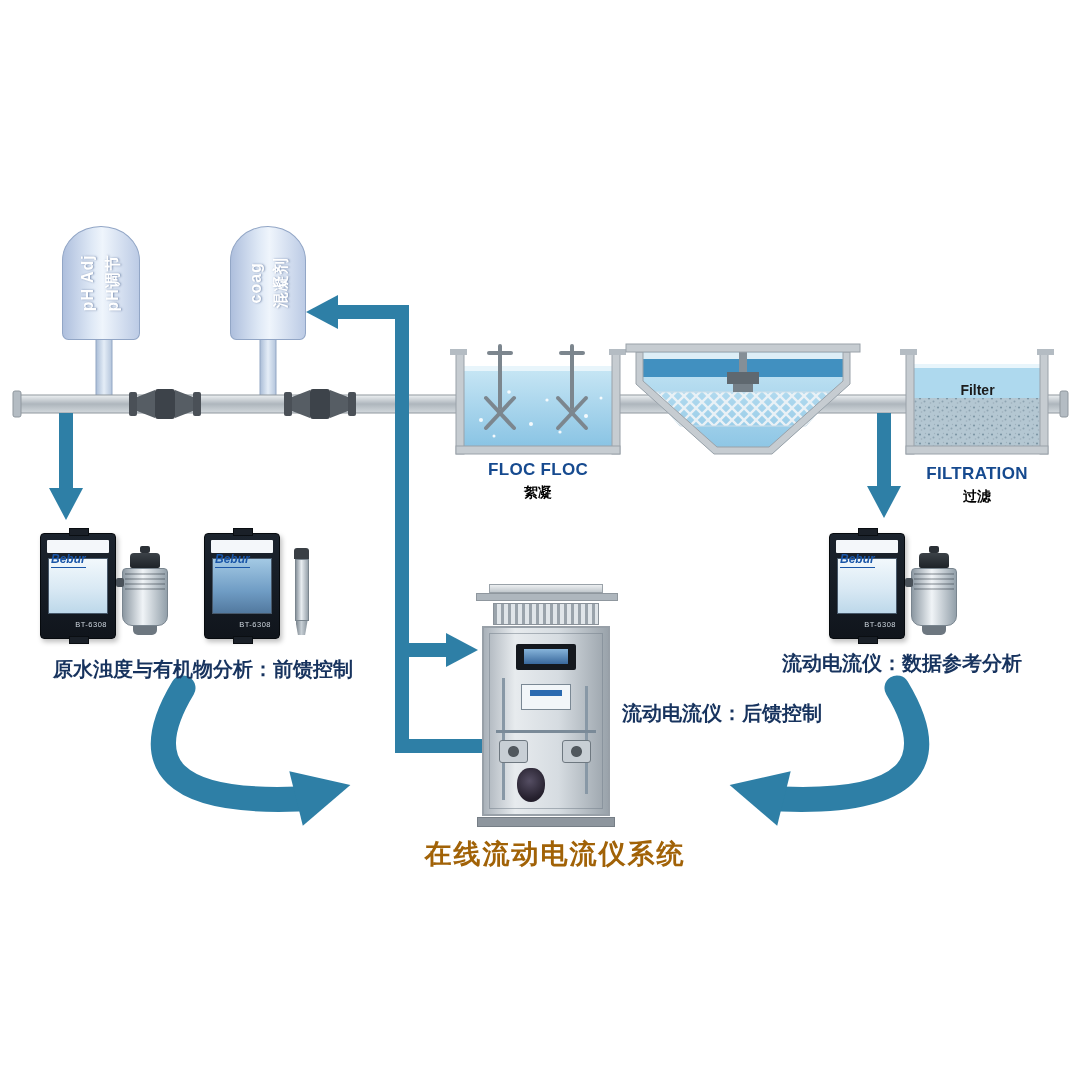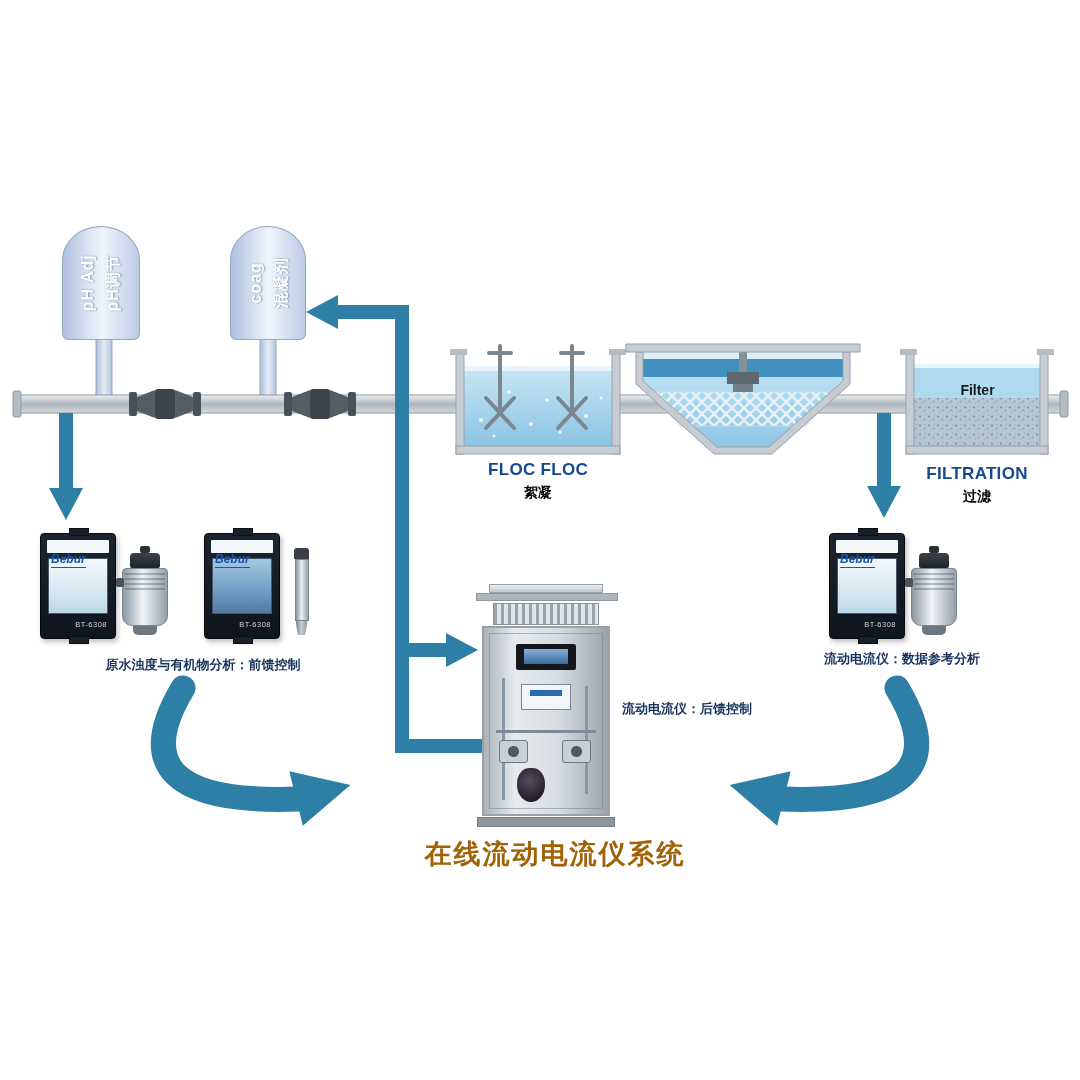--- a/index.html
+++ b/index.html
@@ -21,21 +21,21 @@
   .tank-rot div {
     color:#ffffff; font-weight:bold; font-size:16px; line-height:1.55;
     text-shadow:0 1px 2px rgba(70,95,140,.65); letter-spacing:1px;
   }
 
   
   .stage-label { position:absolute; text-align:center; }
   .stage-en { font-weight:bold; font-size:17px; color:#164a8f; letter-spacing:.3px; }
   .stage-zh { font-weight:bold; font-size:14px; color:#000000; margin-top:4px; }
   .inner-filter { position:absolute; text-align:center; font-weight:600; font-size:14px; color:#1b1b1b; }
-  .annotation { position:absolute; font-weight:bold; font-size:13px; color:#17335e; white-space:nowrap; }
+  .annotation { position:absolute; font-weight:bold; font-size:20px; color:#17335e; white-space:nowrap; }
   .annotation.centered { text-align:center; }
   .page-title { position:absolute; text-align:center; font-weight:bold; font-size:27px; color:#a16207; letter-spacing:2px; }
 
   
   .ctrl {
     position:absolute; width:74px; height:104px; background:linear-gradient(180deg,#1c242e,#10151c);
     border:1px solid #060a0e; border-radius:4px; box-shadow:2px 3px 5px rgba(0,0,0,.25);
   }
   .ctrl-tab { position:absolute; left:50%; width:18px; height:6px; margin-left:-9px; background:#1a2028; border:1px solid #0a0e12; }
   .ctrl-tab.top { top:-6px; } .ctrl-tab.bottom { bottom:-6px; }

